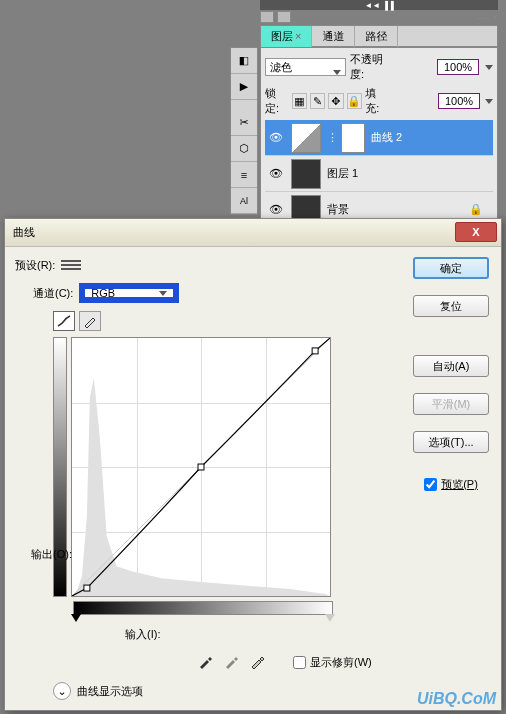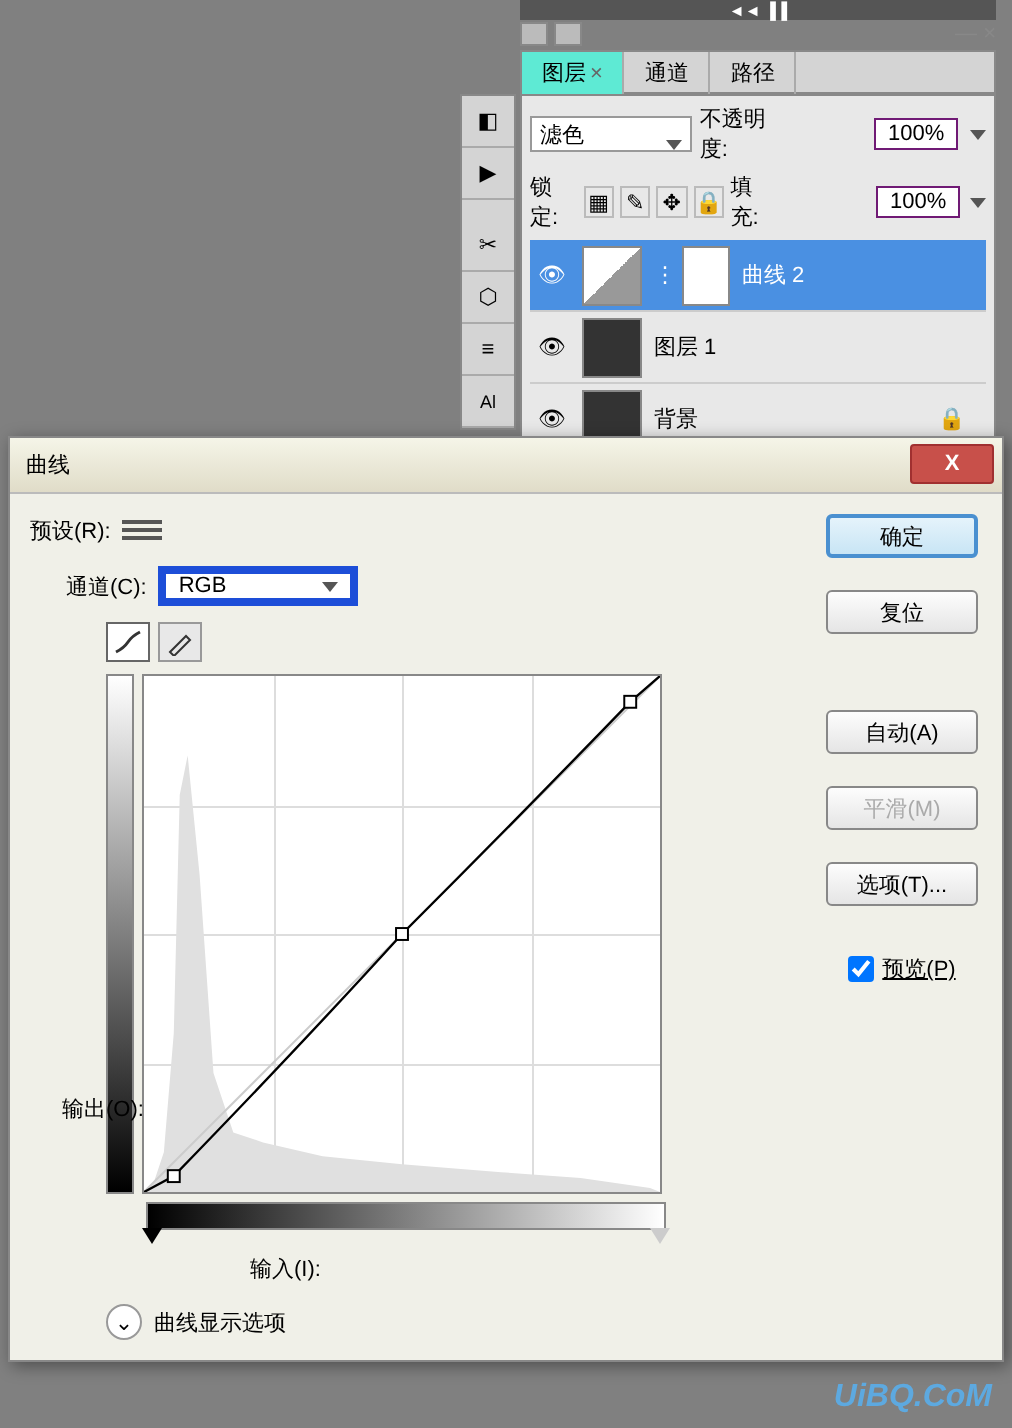--- a/index.html
+++ b/index.html
@@ -46,21 +46,21 @@
 .dialog-body { padding: 10px; display: flex; gap: 10px; }
 .dialog-left { flex: 1; }
 .dialog-right { width: 80px; display: flex; flex-direction: column; gap: 16px; align-items: center; }
 
 .preset-row { display: flex; align-items: center; gap: 6px; margin-bottom: 10px; }
 .preset-select { flex: 1; height: 20px; border: 1px solid #999; background: #fff; padding: 0 6px; display: flex; align-items: center; justify-content: space-between; }
 .menu-icon { width: 20px; height: 16px; display: flex; flex-direction: column; gap: 2px; justify-content: center; }
 .menu-icon div { height: 2px; background: #555; }
 
 .channel-row { display: flex; align-items: center; gap: 6px; margin-bottom: 8px; padding-left: 18px; }
-.channel-select { width: 100px; height: 20px; border: 4px solid #1d4ed8; background: #fff; padding: 0 6px; display: flex; align-items: center; justify-content: space-between; }
+.channel-select { width: 100px; height: 20px; border: 6px solid #1d4ed8; background: #fff; padding: 0 6px; display: flex; align-items: center; justify-content: space-between; }
 
 .tool-btns { display: flex; gap: 4px; margin-bottom: 6px; padding-left: 38px; }
 .tool-btn { width: 22px; height: 20px; border: 1px solid #999; background: #e8e8e8; display: flex; align-items: center; justify-content: center; }
 .tool-btn.active { background: #fff; border: 1px solid #666; }
 
 .curve-area { display: flex; gap: 4px; padding-left: 38px; }
 .gradient-v { width: 14px; height: 260px; background: linear-gradient(to bottom, #fff, #000); border: 1px solid #888; }
 .curve-box { width: 260px; height: 260px; border: 1px solid #888; background: #fff; position: relative; }
 .grid-line-h { position: absolute; left: 0; right: 0; height: 1px; background: #ddd; }
 .grid-line-v { position: absolute; top: 0; bottom: 0; width: 1px; background: #ddd; }
@@ -231,20 +231,41 @@
 
       <div class="gradient-h">
         <div class="slider-tri slider-black"></div>
         <div class="slider-tri slider-white"></div>
       </div>
 
       <div class="input-label-row">
         <span>输入(I):</span>
       </div>
 
+      <div class="eyedroppers">
+        <div class="eyedrop">
+          <svg width="16" height="16">
+              <path d="M3 13 L10 6 L12 8 L5 15 Z M11 5 L13 3 L15 5 L13 7 Z" fill="#333"></path>
+            </svg>
+        </div>
+        <div class="eyedrop">
+          <svg width="16" height="16">
+              <path d="M3 13 L10 6 L12 8 L5 15 Z M11 5 L13 3 L15 5 L13 7 Z" fill="#888"></path>
+            </svg>
+        </div>
+        <div class="eyedrop">
+          <svg width="16" height="16">
+              <path d="M3 13 L10 6 L12 8 L5 15 Z M11 5 L13 3 L15 5 L13 7 Z" fill="#333" stroke="#333" fill-opacity="0.2"></path>
+            </svg>
+        </div>
+        <div class="show-clip">
+          <input type="checkbox" style="">
+          <span>显示修剪(W)</span>
+        </div>
+      </div>
 
       <div class="expand-row">
         <div class="expand-btn">⌄</div>
         <span>曲线显示选项</span>
       </div>
     </div>
 
     <div class="dialog-right">
       <div class="dlg-btn primary">
           <span>确定</span>

